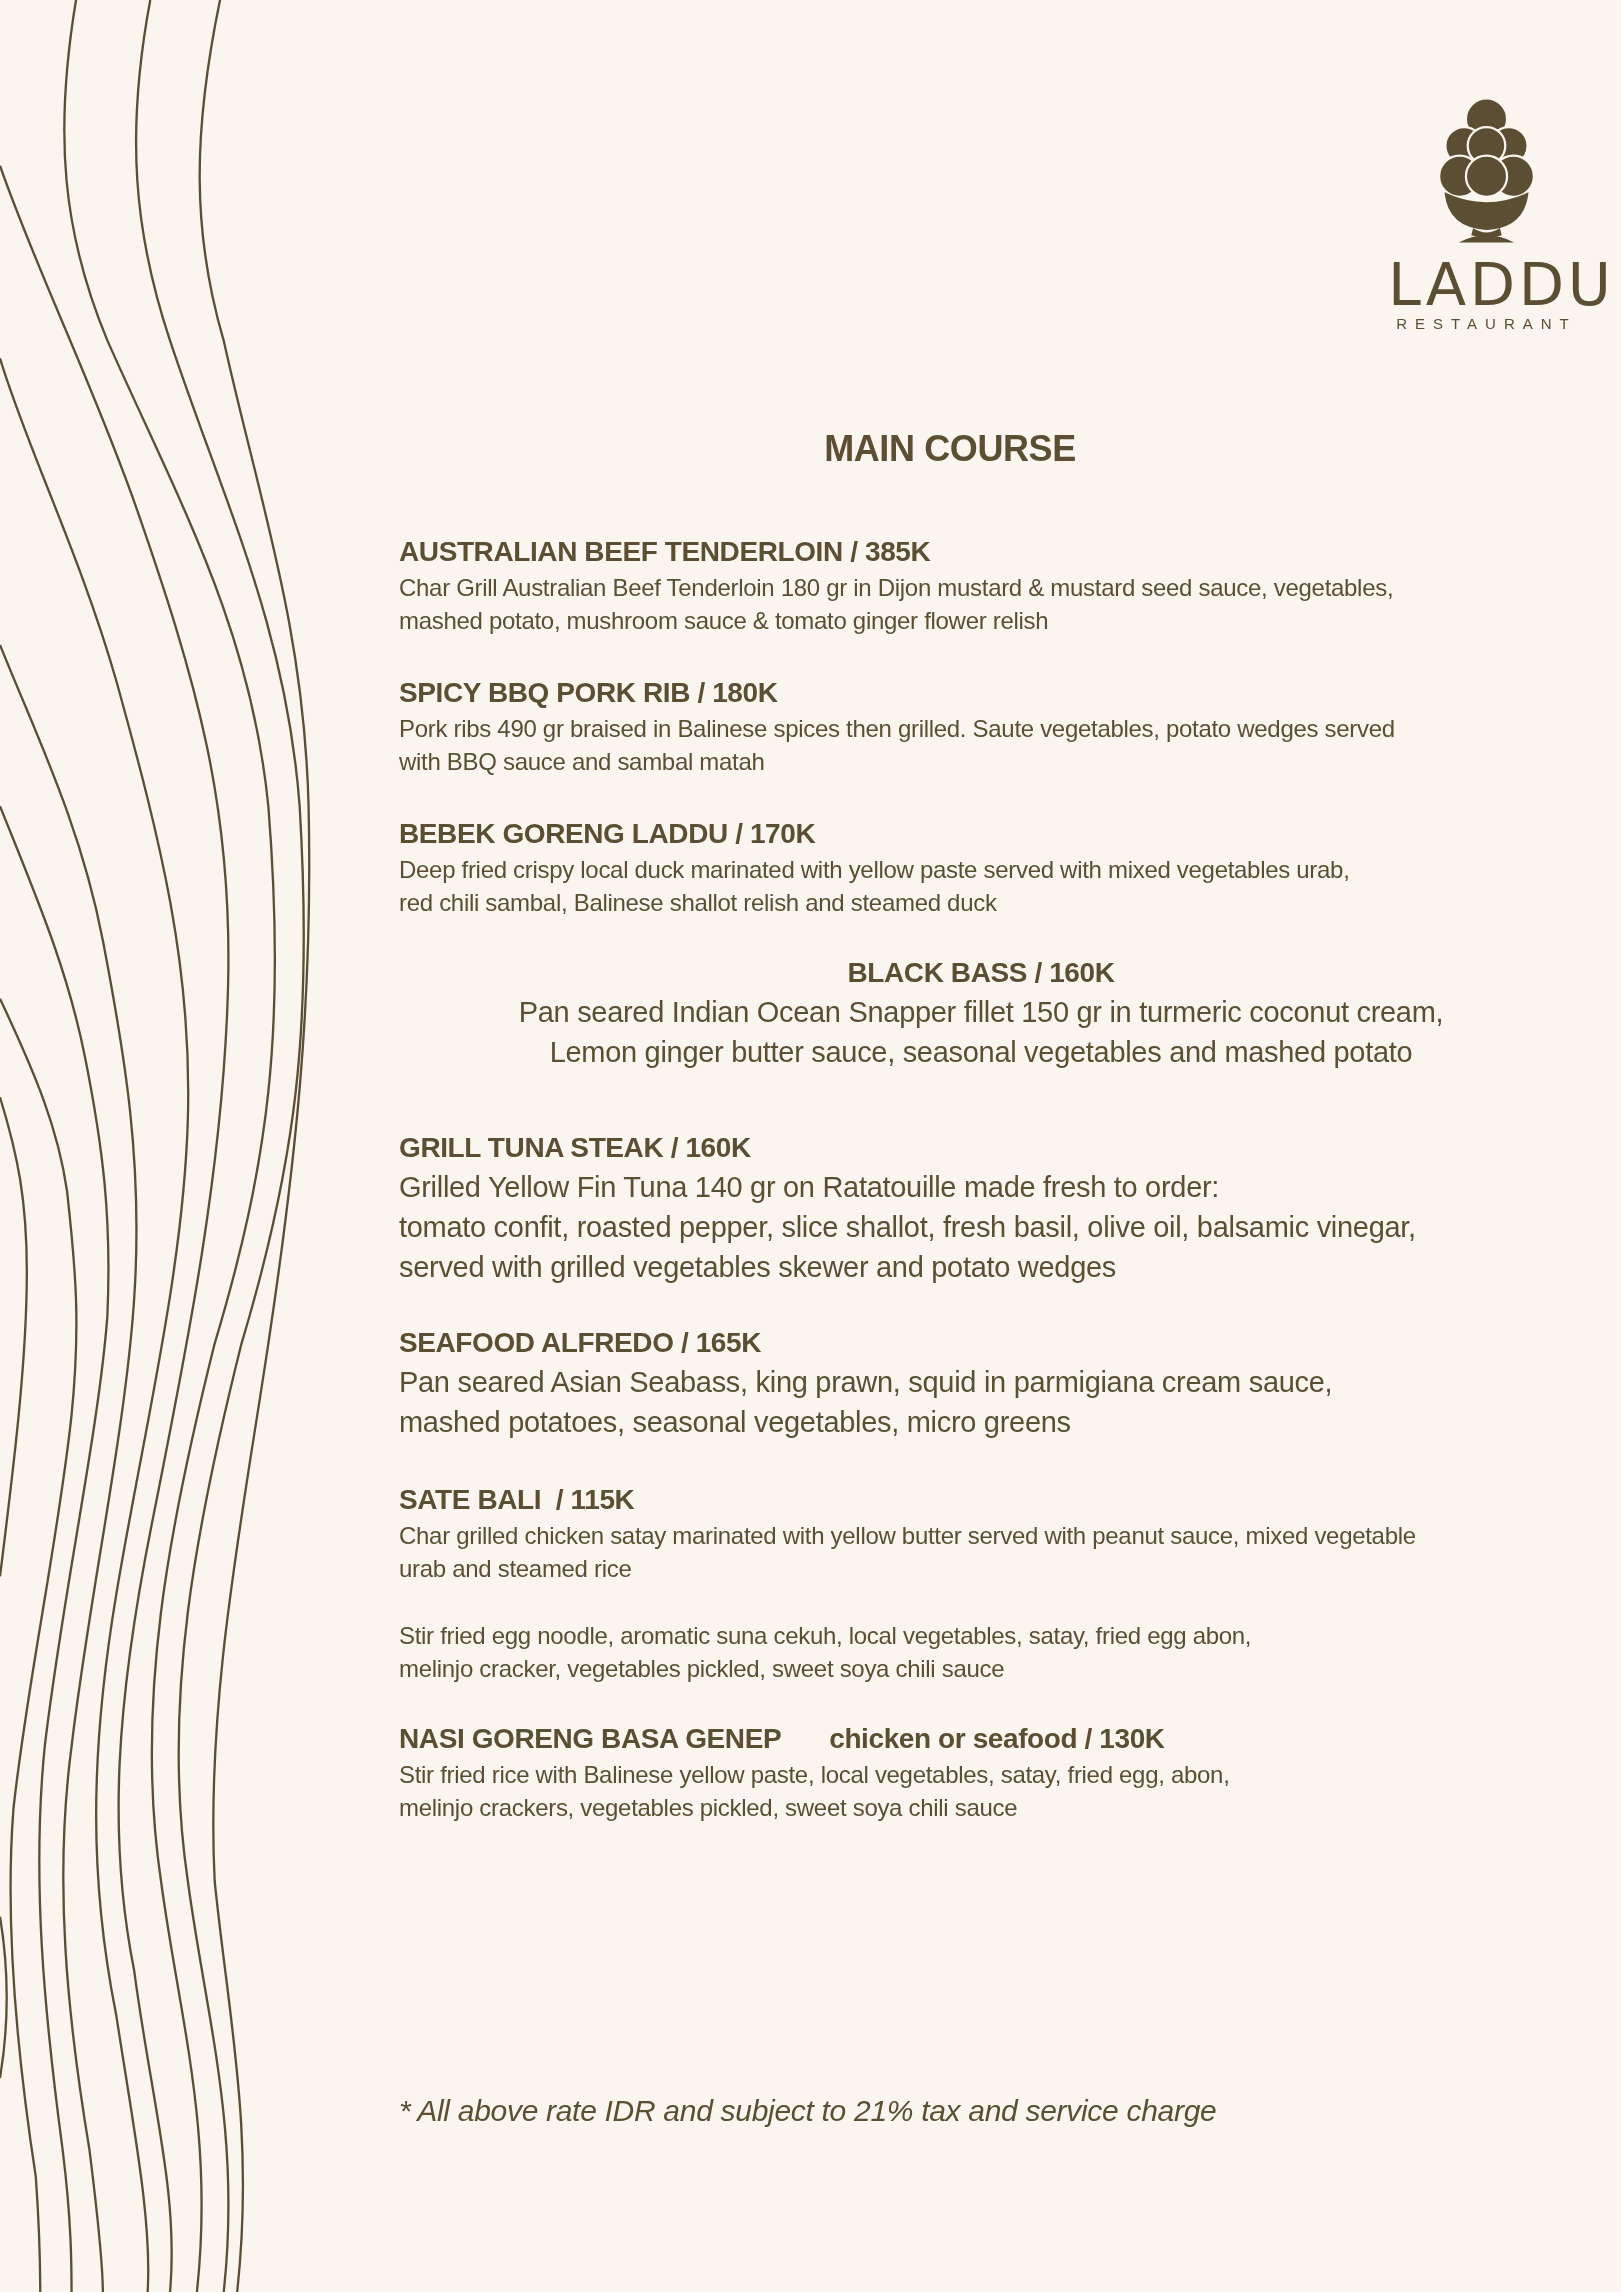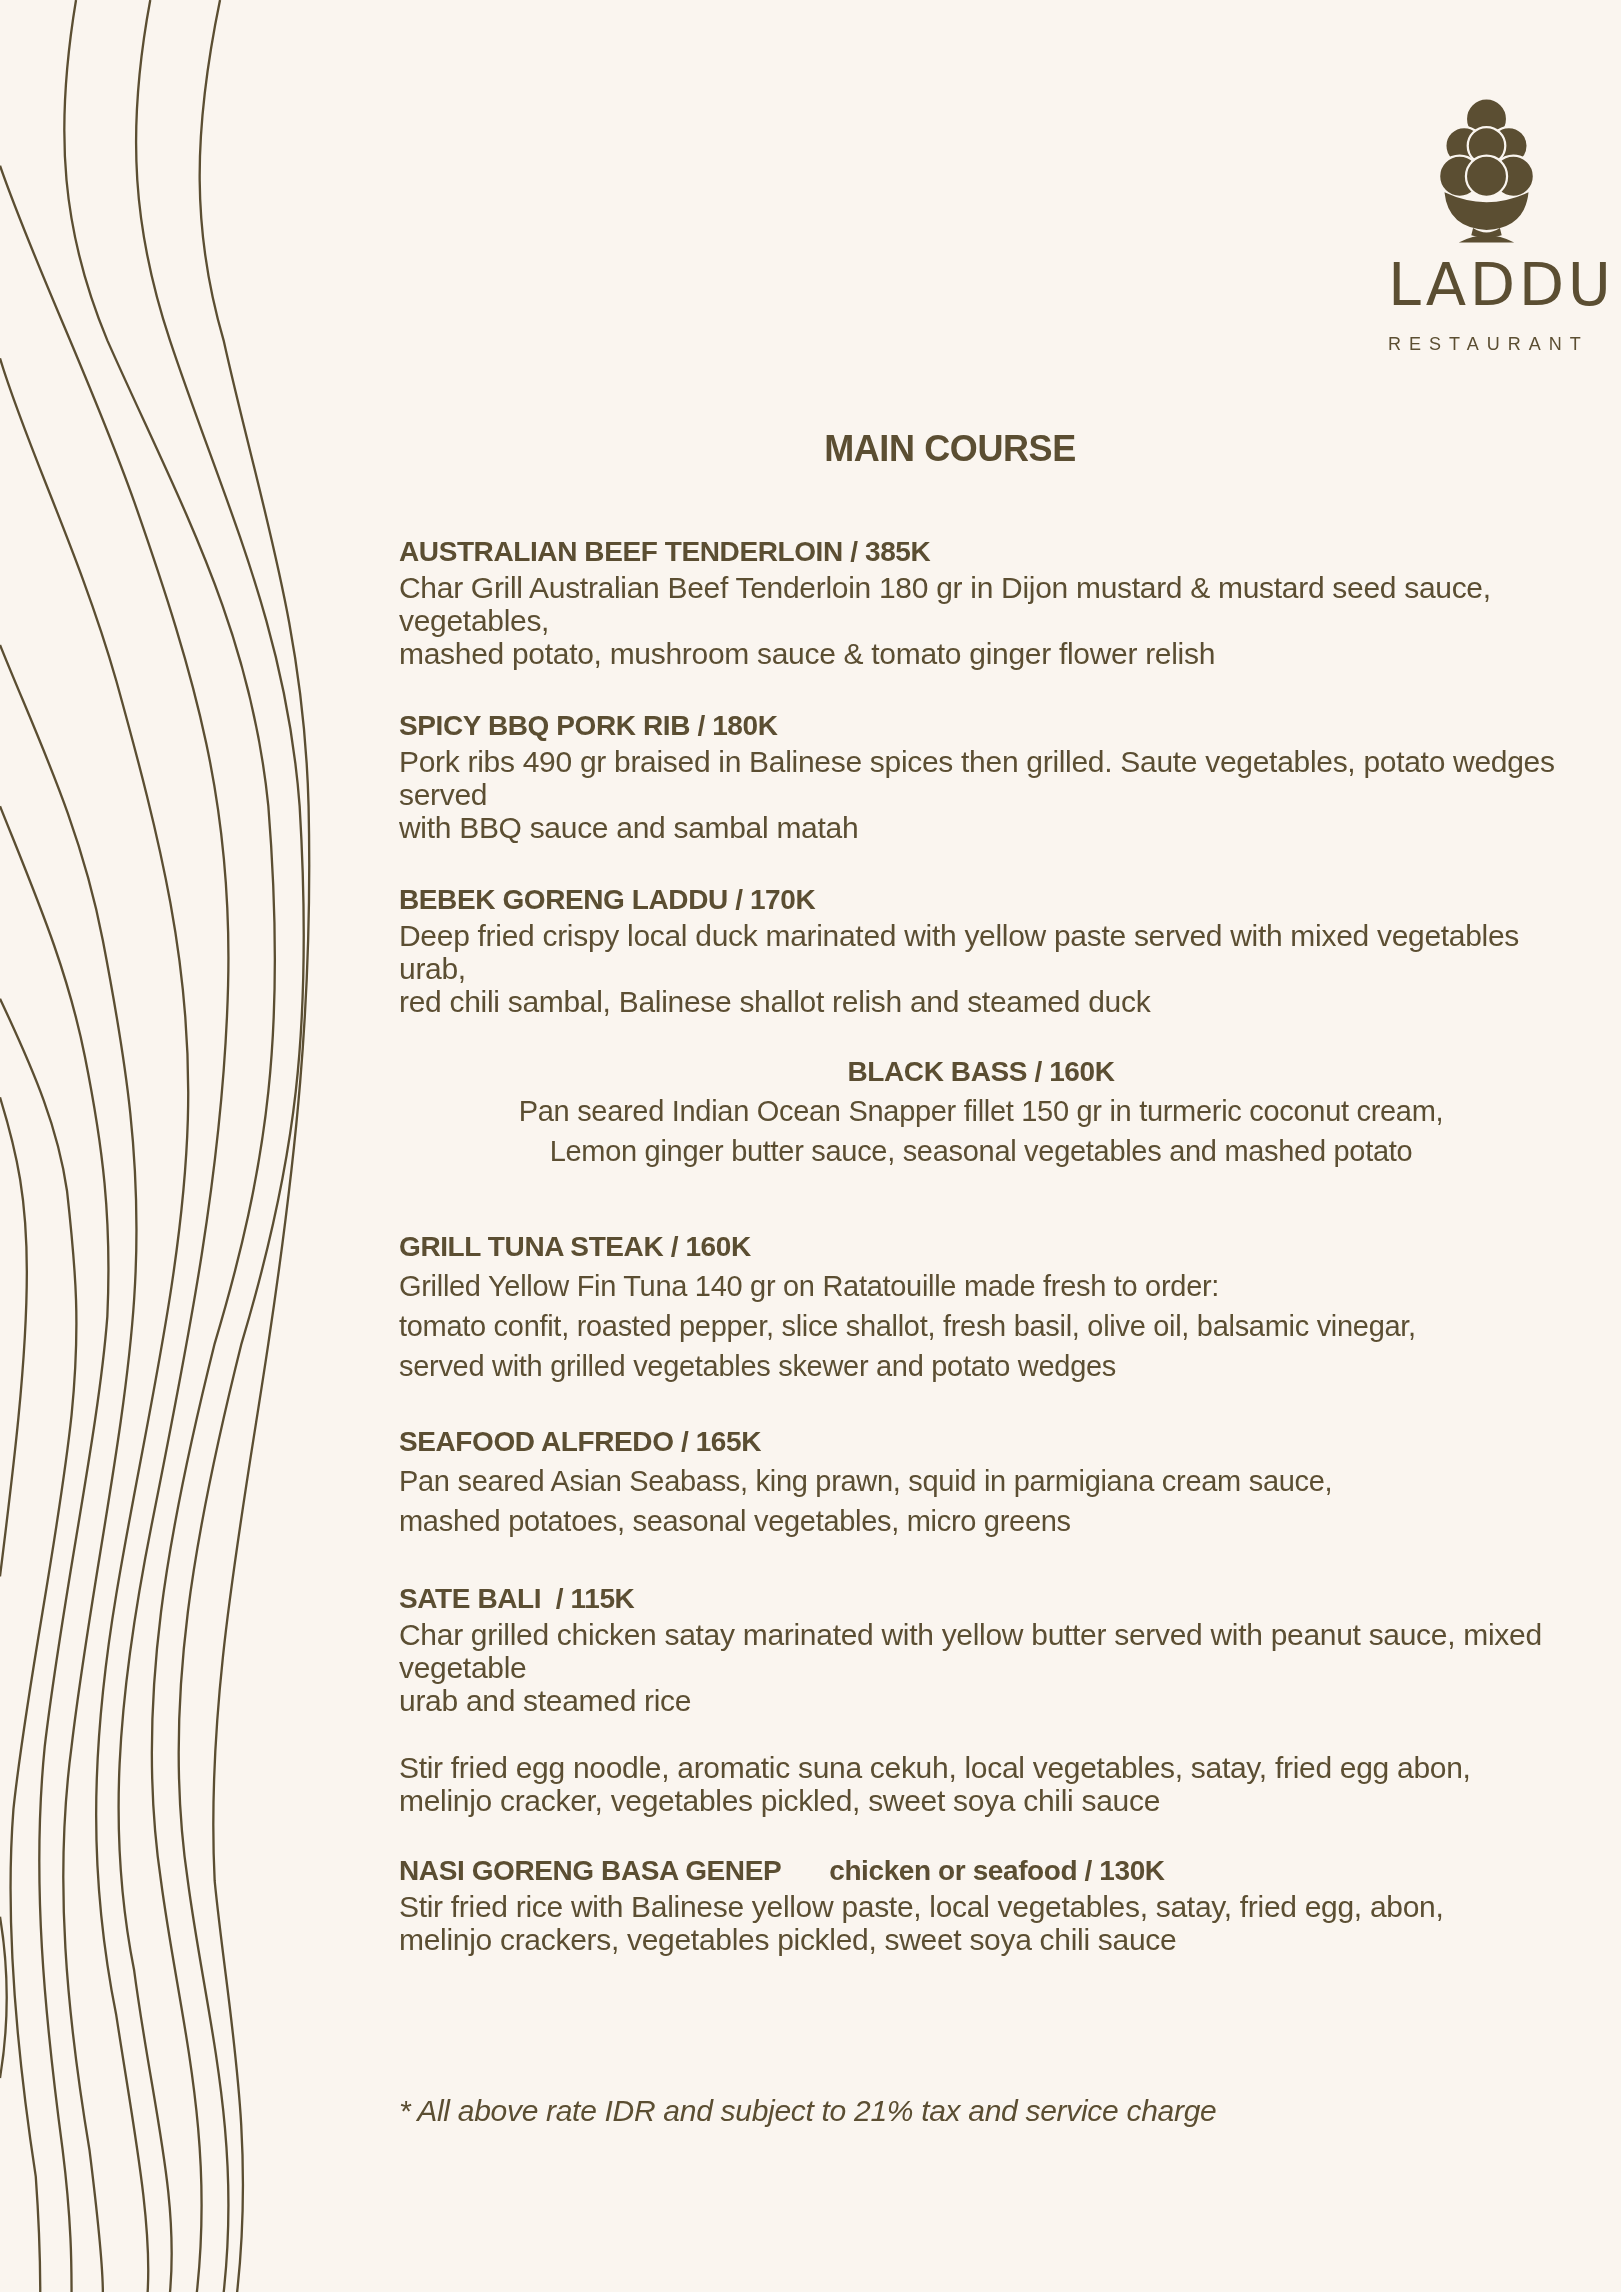--- a/index.html
+++ b/index.html
@@ -6,28 +6,28 @@
   body {
     width:1622px; height:2293px; position:relative; overflow:hidden;
     background:#faf5ef; color:#5b4e32;
     font-family:"Liberation Sans", "DejaVu Sans", sans-serif;
   }
   .waves { position:absolute; left:0; top:0; width:322px; height:2293px; }
   .waves path { fill:none; stroke:#5b4e32; stroke-width:2.6; }
   .logo { position:absolute; left:1388px; top:94px; width:197px; text-align:center; }
   .logo svg { display:block; margin:0 auto; }
   .logo-name { font-size:59px; letter-spacing:3.6px; font-weight:400; line-height:1; margin-top:9px; font-family:"DejaVu Sans", sans-serif; }
-  .logo-sub { font-size:18px; letter-spacing:8px; margin-top:20px; }
+  .logo-sub { font-size:15px; letter-spacing:8px; margin-top:1px; }
   .title { position:absolute; left:0; width:100%; top:428px; text-align:center; padding-left:278px; box-sizing:border-box;
     font-size:36px; font-weight:700; letter-spacing:-0.4px; }
   .menu { position:absolute; left:399px; top:532px; width:1164px; }
   .item { margin-bottom:0; }
   .item-head { font-size:28px; font-weight:700; letter-spacing:-0.4px; line-height:39px; white-space:pre; }
   .item-head .opt { margin-left:48px; }
-  .desc { font-size:30px; line-height:33px; letter-spacing:-0.3px; }
+  .desc { font-size:24px; line-height:33px; letter-spacing:-0.3px; }
   .desc.big { font-size:29px; line-height:40px; }
   .footer { position:absolute; left:399px; top:2094px; font-size:30px; font-style:italic; letter-spacing:-0.3px;text-align:center; }
 </style>
 </head>
 <body>
 
 <svg class="waves" viewBox="0 0 360 2560" preserveAspectRatio="none">
   <path d="M85,0 C60,150 70,260 120,380 C200,560 280,700 300,900 C320,1150 300,1300 240,1500 C190,1700 150,1900 180,2100 C200,2250 240,2380 220,2560"></path>
   <path d="M168,0 C140,150 150,260 190,380 C250,560 320,700 335,900 C350,1150 330,1300 270,1500 C220,1700 180,1900 210,2100 C230,2250 270,2380 250,2560"></path>
   <path d="M246,0 C215,150 215,260 250,380 C290,560 340,700 345,900 C350,1120 330,1300 300,1500 C270,1700 230,1900 240,2100 C255,2250 285,2380 265,2560"></path>

